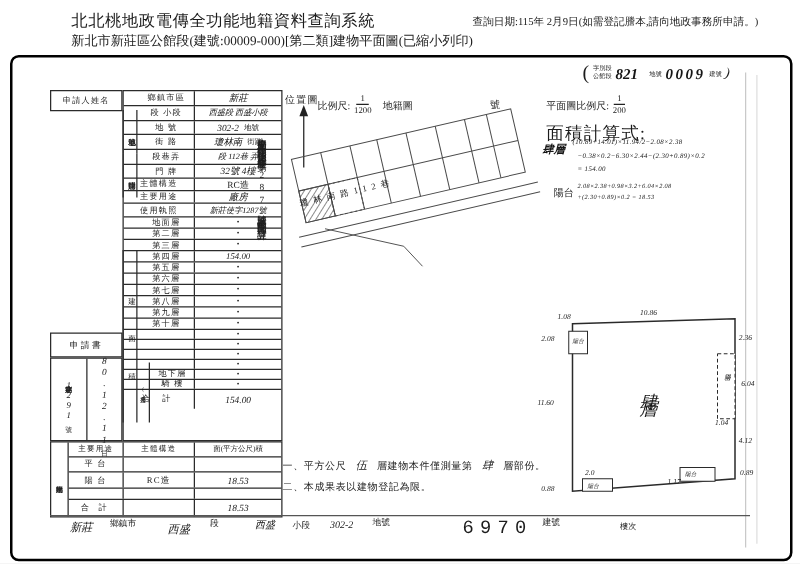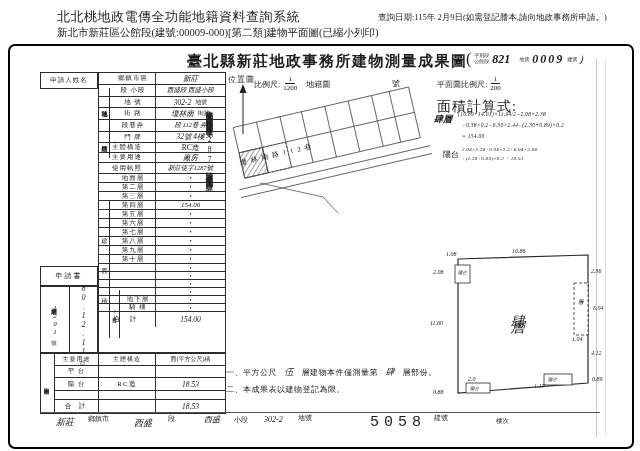--- a/index.html
+++ b/index.html
@@ -40,21 +40,20 @@
 <div class="page">
 
   <div class="abs" style="left:57px;top:8px;font-size:13px;letter-spacing:0.5px;">北北桃地政電傳全功能地籍資料查詢系統</div>
   <div class="abs" style="left:57px;top:26px;font-size:10.5px;">新北市新莊區公館段(建號:00009-000)[第二類]建物平面圖(已縮小列印)</div>
   <div class="abs" style="left:378px;top:12px;font-size:8.5px;">查詢日期:115年 2月9日(如需登記謄本,請向地政事務所申請。)</div>
 
   <div class="abs scan-border"></div>
   <div class="abs edge-line" style="left:596px;top:58px;height:380px;"></div>
   <div class="abs edge-line" style="left:605px;top:60px;height:375px;opacity:.6;"></div>
 
-  <div class="abs" style="left:187px;top:52px;font-size:15px;font-weight:600;letter-spacing:1.5px;">臺北縣新莊地政事務所建物測量成果圖</div>
   <div class="abs" style="left:466px;top:50px;display:flex;align-items:center;gap:3px;">
     <span style="font-size:16px;">(</span>
     <span style="display:flex;flex-direction:column;font-size:5px;line-height:1.2;">
       <span>字別段</span>
       <span>公館段</span>
     </span>
     <span class="hw" style="font-size:12px;font-weight:bold;">821</span>
     <span style="font-size:5px;margin-left:6px;">地號</span>
     <span class="hw" style="font-size:12px;letter-spacing:2px;font-weight:bold;">0009</span>
     <span style="font-size:5px;">建號</span>
@@ -326,17 +325,17 @@
 
   <div class="abs" style="left:40px;top:412px;width:560px;border-top:1px solid #555;"></div>
   <span class="abs hw" style="left:56px;top:416px;font-size:9px;">新莊</span>
   <span class="abs" style="left:88px;top:414px;font-size:7px;">鄉鎮市</span>
   <span class="abs hw" style="left:134px;top:417px;font-size:9px;">西盛</span>
   <span class="abs" style="left:168px;top:414px;font-size:7px;">段</span>
   <span class="abs hw" style="left:204px;top:414px;font-size:8px;">西盛</span>
   <span class="abs" style="left:234px;top:415px;font-size:7px;">小段</span>
   <span class="abs hw" style="left:264px;top:415px;font-size:8px;">302-2</span>
   <span class="abs" style="left:298px;top:413px;font-size:7px;">地號</span>
-  <span class="abs" style="left:370px;top:414px;font-size:15px;letter-spacing:5px;font-family:'Liberation Mono','DejaVu Sans Mono',monospace;">5058</span>
+  <span class="abs" style="left:370px;top:414px;font-size:15px;letter-spacing:5px;font-family:'Liberation Mono','DejaVu Sans Mono',monospace;">6970</span>
   <span class="abs" style="left:434px;top:413px;font-size:7px;">建號</span>
   <span class="abs" style="left:496px;top:417px;font-size:6.5px;">樓次</span>
 
 </div>
 
 </body></html>

